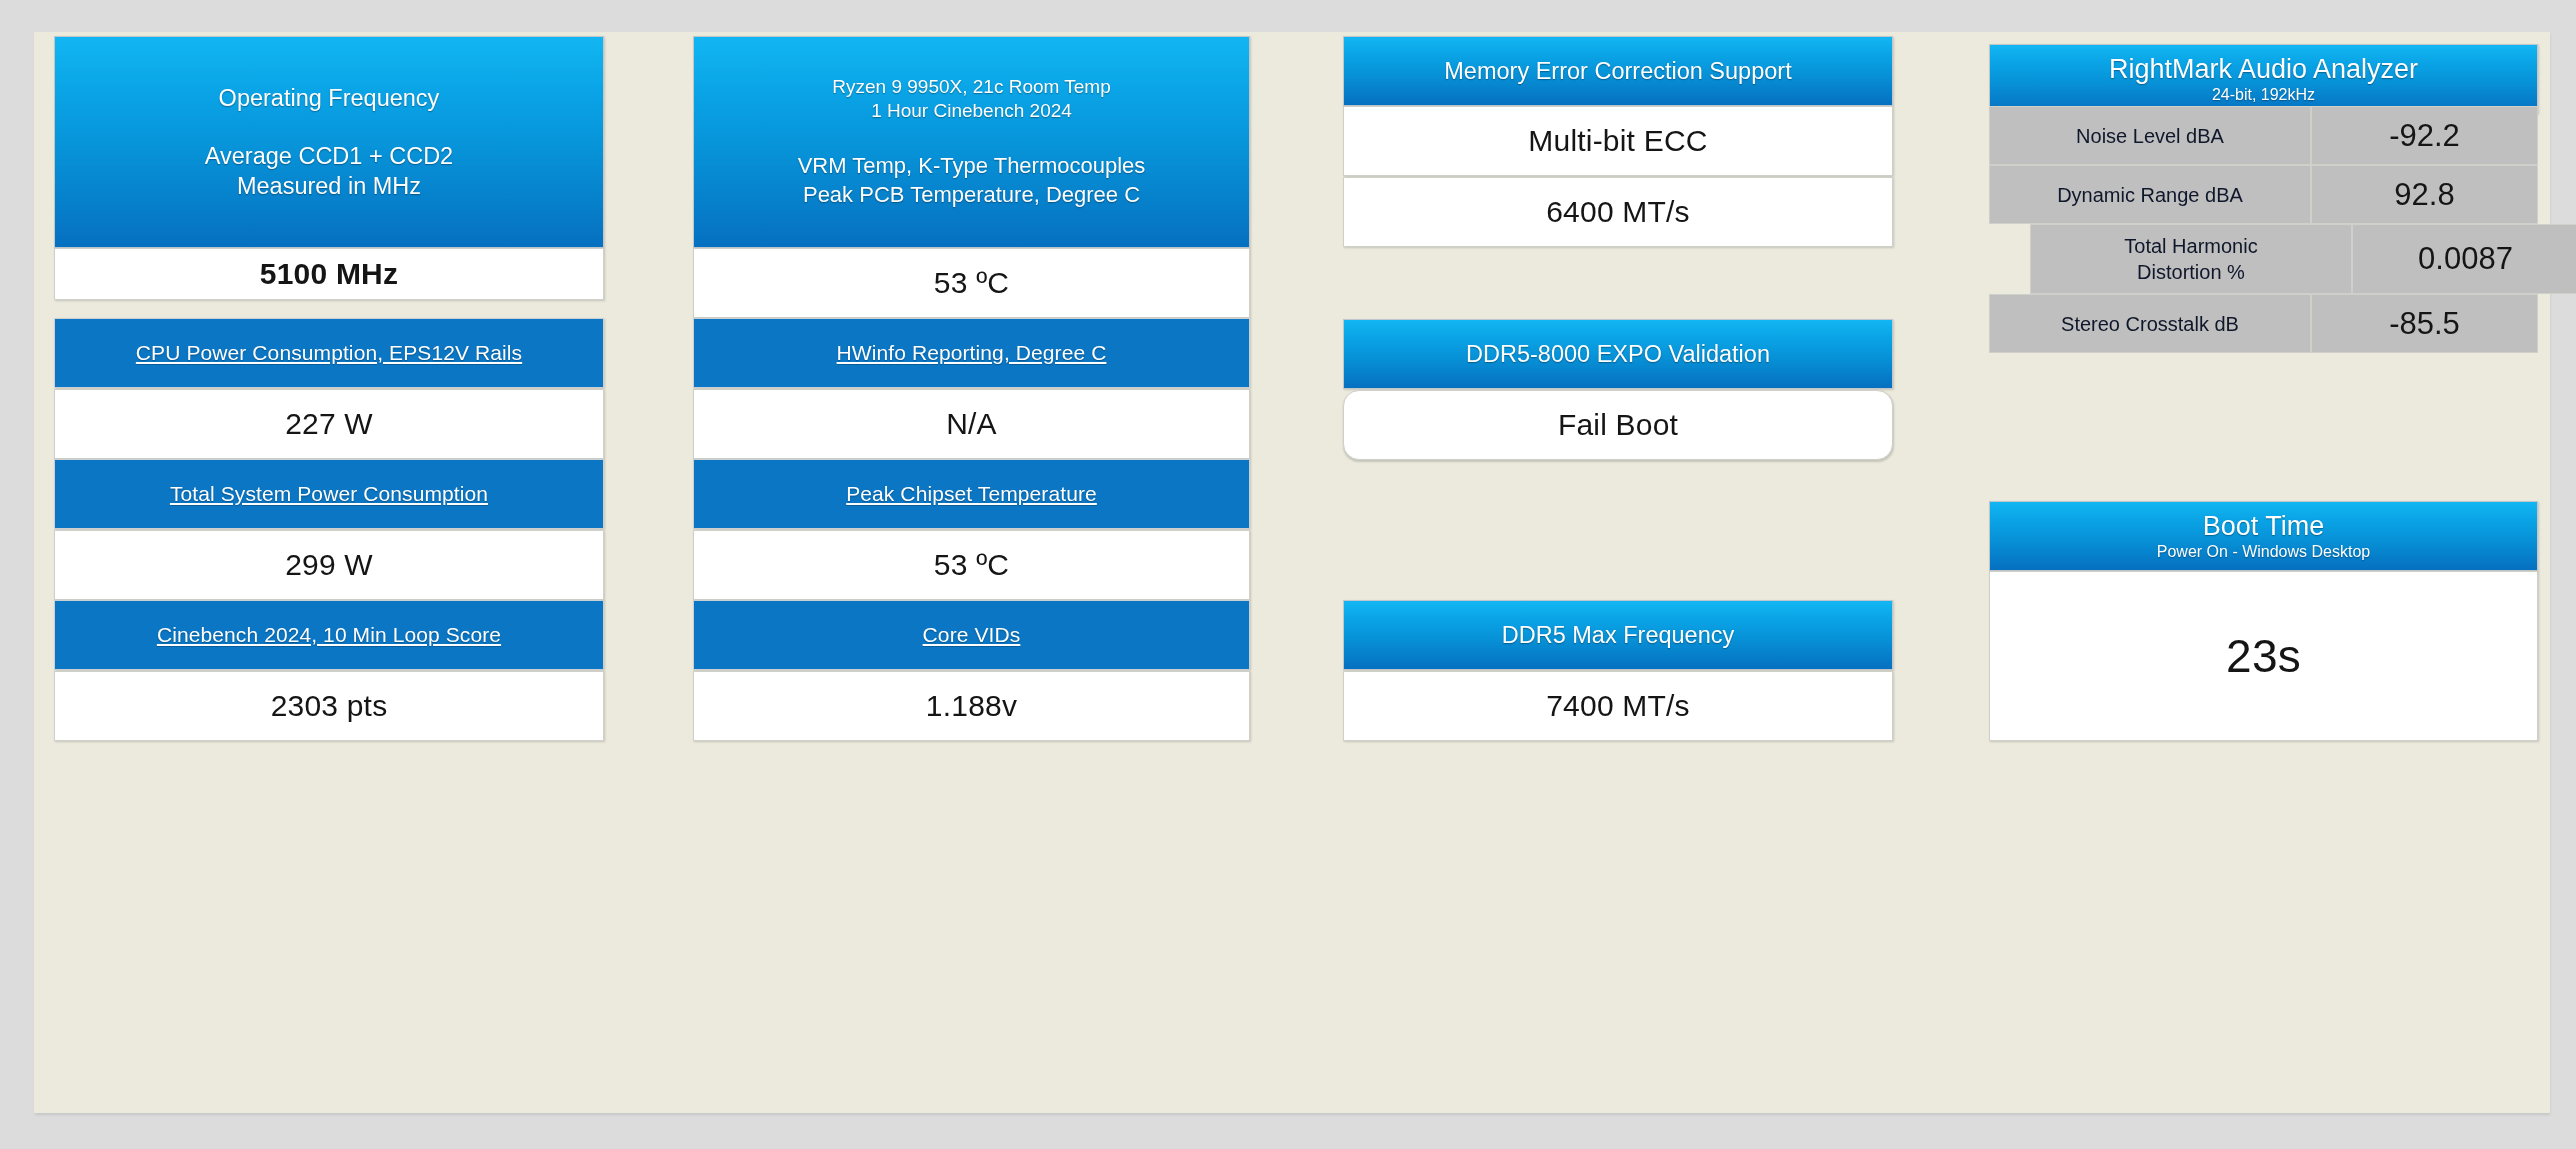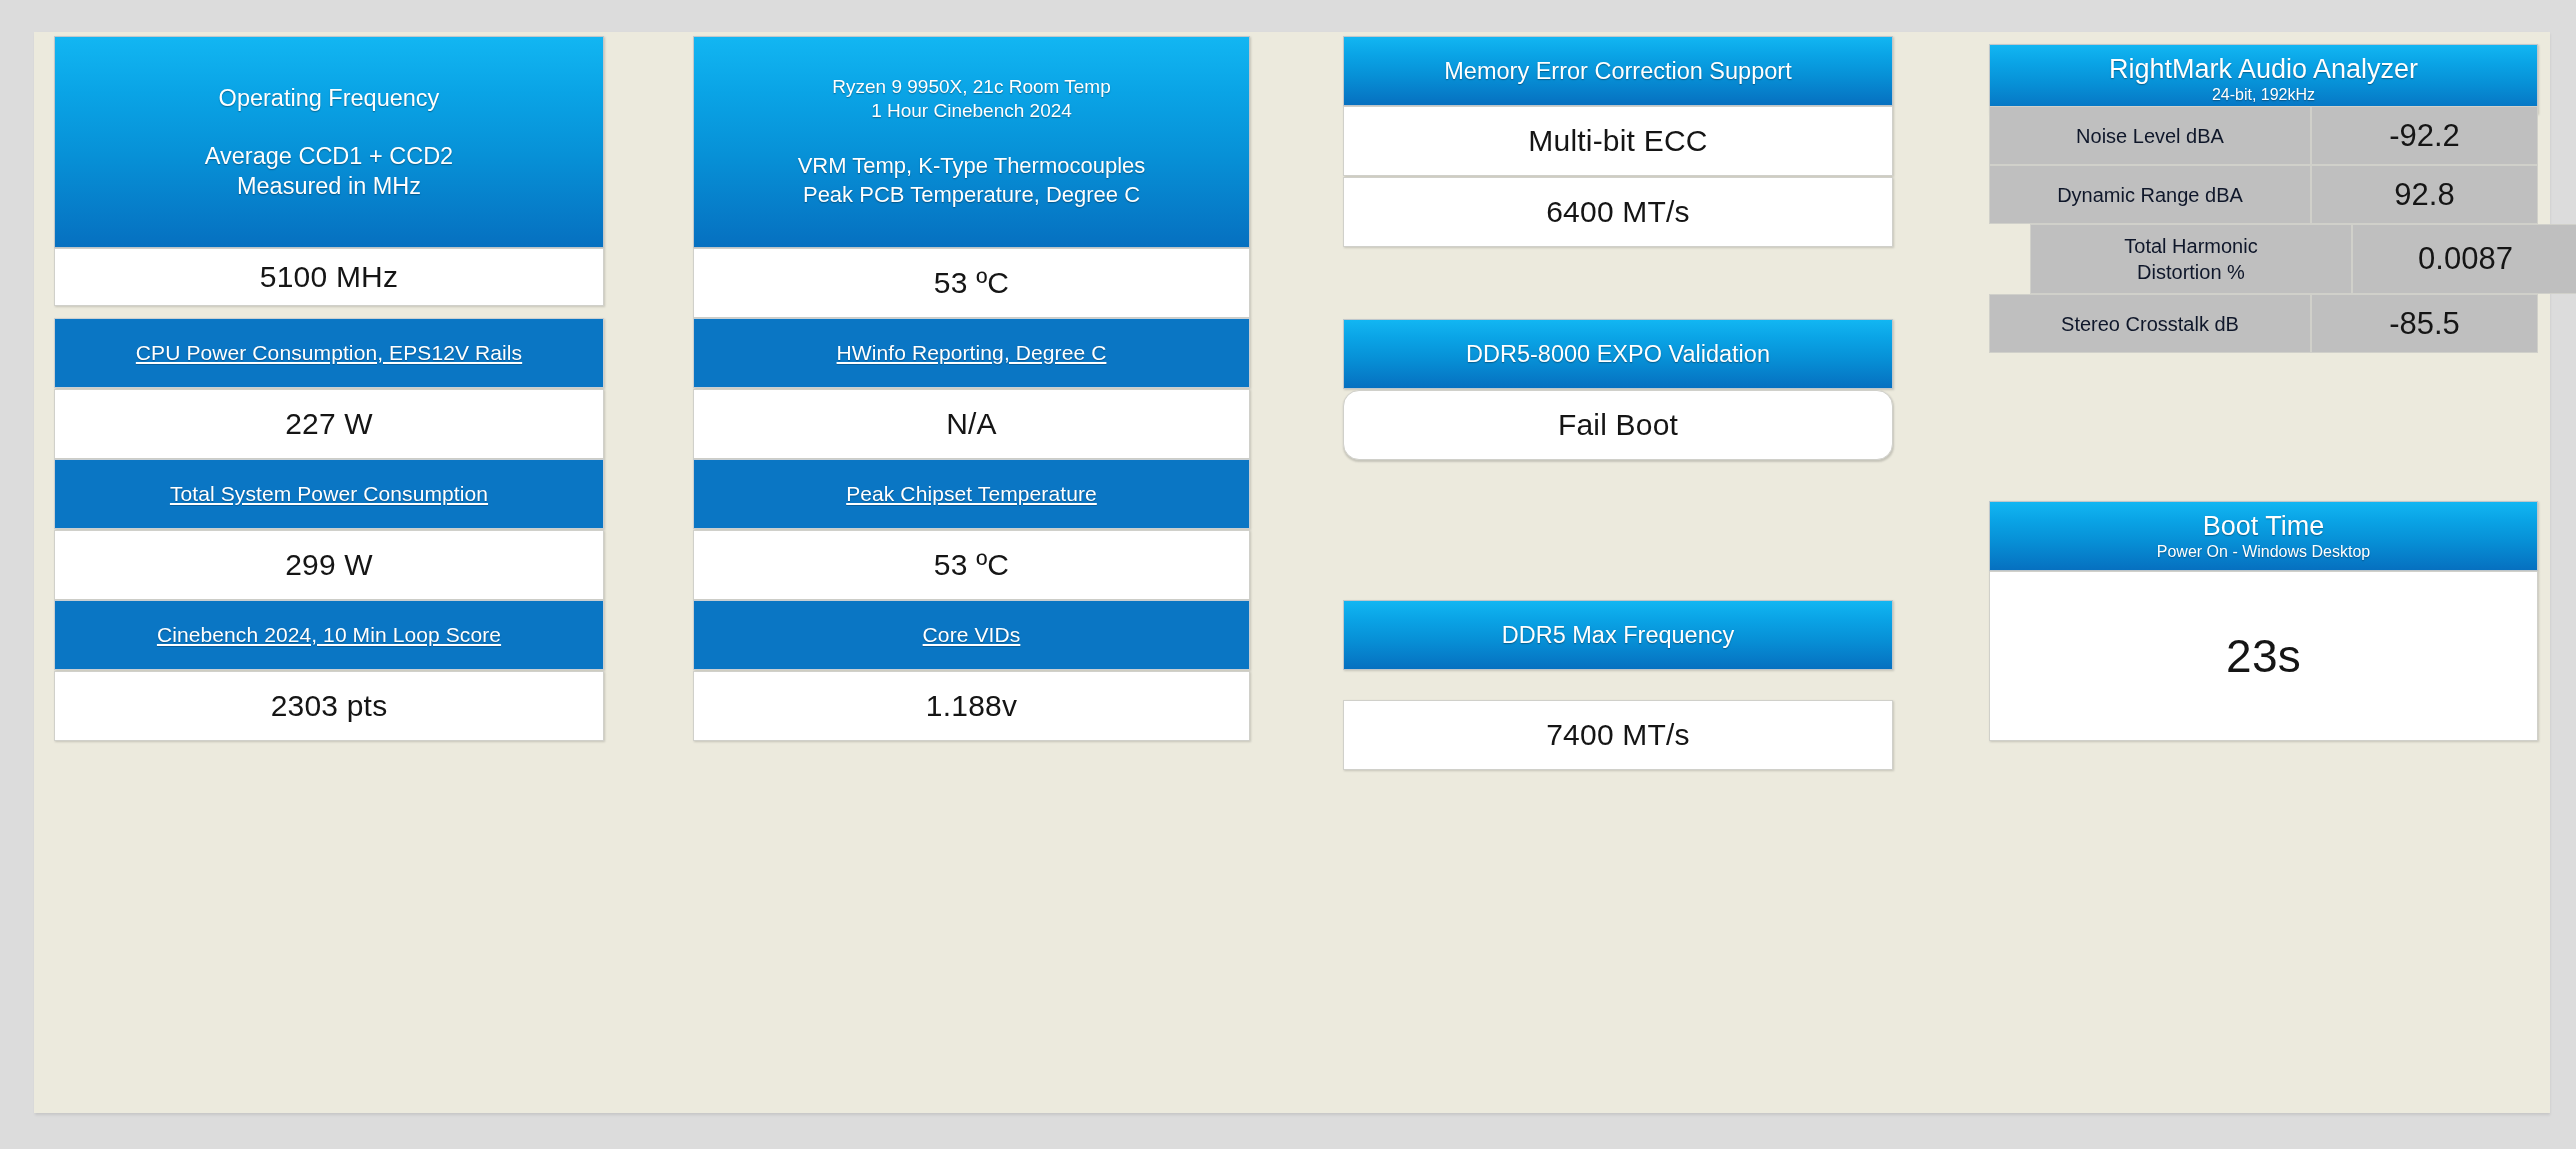--- a/index.html
+++ b/index.html
@@ -140,21 +140,21 @@
 
   <div class="col" id="col1">
 
     <div class="card hdr h-big" style="top:4px; height:212px;">
       <div>Operating Frequency</div>
       <div class="gap-line"></div>
       <div>Average CCD1 + CCD2</div>
       <div>Measured in MHz</div>
     </div>
 
-    <div class="card val" style="top:216px; height:58px;">5100 MHz</div>
+    <div class="card val" style="top:216px; height:52px;font-weight:bold;">5100 MHz</div>
 
     <div class="card subhdr" style="top:286px; height:70px;">CPU Power Consumption, EPS12V Rails</div>
     <div class="card val" style="top:357px; height:70px;">227 W</div>
 
     <div class="card subhdr" style="top:427px; height:70px;">Total System Power Consumption</div>
     <div class="card val" style="top:498px; height:70px;">299 W</div>
 
     <div class="card subhdr" style="top:568px; height:70px;">Cinebench 2024, 10 Min Loop Score</div>
     <div class="card val" style="top:639px; height:70px;">2303 pts</div>
 
@@ -186,21 +186,21 @@
   <div class="col" id="col3">
 
     <div class="card hdr h-big" style="top:4px; height:70px;">Memory Error Correction Support</div>
     <div class="card val" style="top:74px; height:70px;">Multi-bit ECC</div>
     <div class="card val" style="top:145px; height:70px;">6400 MT/s</div>
 
     <div class="card hdr h-big" style="top:287px; height:70px;">DDR5-8000 EXPO Validation</div>
     <div class="card val" style="top:358px; height:70px;border-radius:16px;">Fail Boot</div>
 
     <div class="card hdr h-big" style="top:568px; height:70px;">DDR5 Max Frequency</div>
-    <div class="card val" style="top:668px; height:70px;">7400 MT/s</div>
+    <div class="card val" style="top:639px; height:70px;">7400 MT/s</div>
 
   </div>
 
   <div class="col" id="col4">
 
     <div class="card hdr" style="top:12px; height:70px;">
       <div class="h-xl">RightMark Audio Analyzer</div>
       <div class="h-sub">24-bit, 192kHz</div>
     </div>
 

